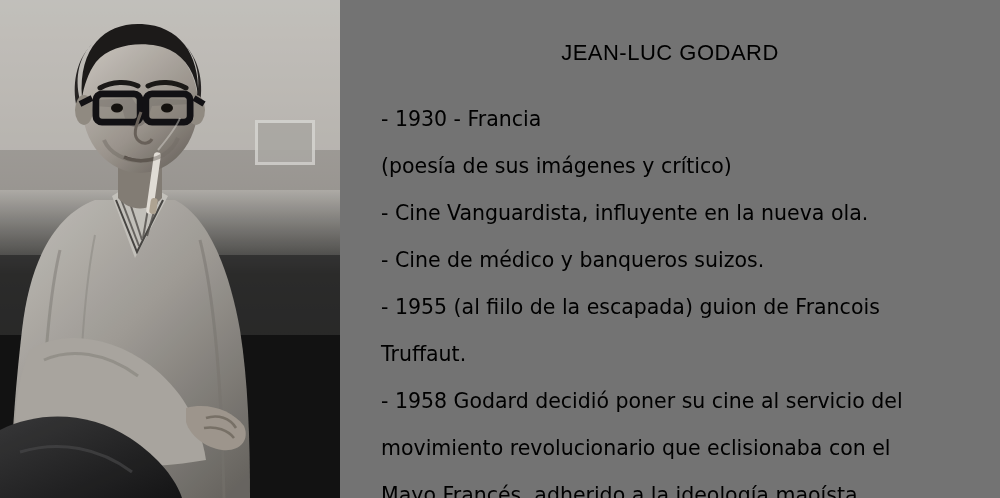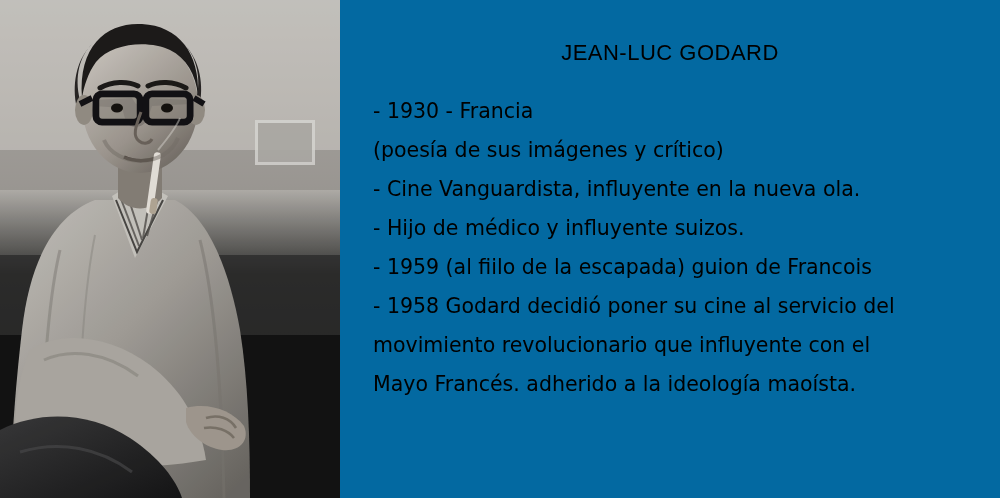--- a/index.html
+++ b/index.html
@@ -11,21 +11,21 @@
     width: 1000px;
     height: 498px;
     font-family: "Liberation Sans", sans-serif;
     color: #000000;
     overflow: hidden;
   }
   .slide {
     position: relative;
     width: 1000px;
     height: 498px;
-    background: #0369a1;
+    background: #737373;
   }
 
   
   .photo {
     position: absolute;
     left: 0;
     top: 0;
     width: 340px;
     height: 498px;
     overflow: hidden;
@@ -60,21 +60,21 @@
     position: absolute;
     top: 88px;
     left: 25px;
     width: 615px;
     font-size: 20.5px;
     line-height: 31px;
     color: #000000;
     font-family: "DejaVu Sans", sans-serif;
   }
   .body-text p {
-    margin: 8px;
+    margin: 16px;
     padding: 0;
     white-space: pre-wrap;
   }
 </style>
 </head>
 <body>
 
 <div class="slide">
 
   <div class="photo">
@@ -173,21 +173,22 @@
       <rect x="0" y="0" width="340" height="498" fill="#000" opacity="0.06"></rect>
     </svg>
   </div>
 
   <div class="content">
     <div class="title">JEAN-LUC GODARD</div>
     <div class="body-text">
       <p>- 1930 - Francia</p>
       <p>(poesía de sus imágenes y crítico)</p>
       <p>- Cine Vanguardista, influyente en la nueva ola.</p>
-      <p>- Hijo de médico y influyente suizos.</p>
-      <p>- 1959 (al fiilo de la escapada) guion de Francois</p>
+      <p>- Cine de médico y banqueros suizos.</p>
+      <p>- 1955 (al fiilo de la escapada) guion de Francois</p>
+      <p>Truffaut.</p>
       <p>- 1958 Godard decidió poner su cine al servicio del</p>
-      <p>movimiento revolucionario que influyente con el</p>
+      <p>movimiento revolucionario que eclisionaba con el</p>
       <p>Mayo Francés. adherido a la ideología maoísta.</p>
     </div>
   </div>
 
 </div>
 
 </body></html>

